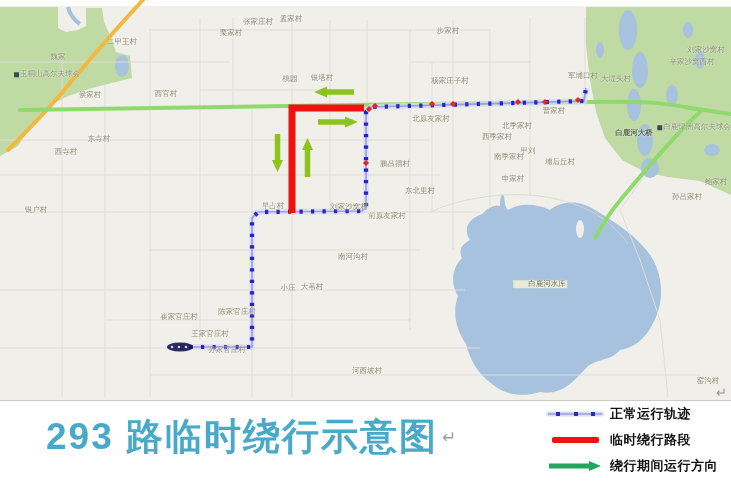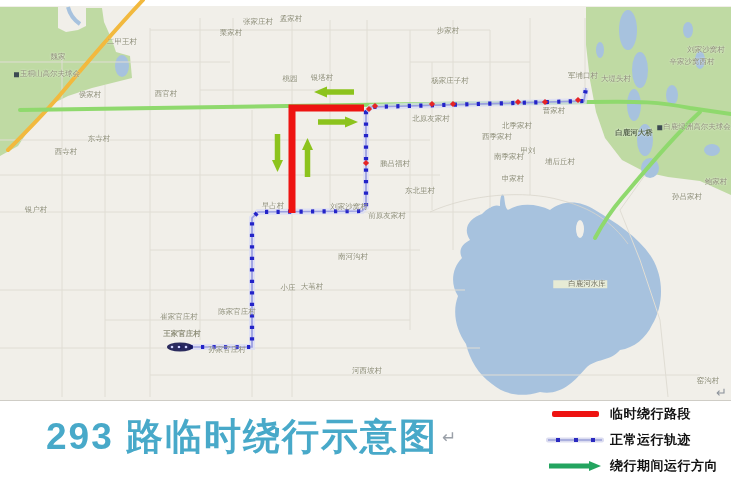--- a/index.html
+++ b/index.html
@@ -184,58 +184,58 @@
         <span class="map-label" style="left: 66px; top: 152px;">西寺村</span>
         <span class="map-label" style="left: 36px; top: 210px;">银户村</span>
         <span class="map-label" style="left: 273px; top: 206px;">早占村</span>
         <span class="map-label" style="left: 349px; top: 207px;">刘家沙窝村</span>
         <span class="map-label" style="left: 387px; top: 216px;">前原友家村</span>
         <span class="map-label" style="left: 353px; top: 257px;">南河沟村</span>
         <span class="map-label" style="left: 288px; top: 288px;">小庄</span>
         <span class="map-label" style="left: 312px; top: 287px;">大苇村</span>
         <span class="map-label" style="left: 179px; top: 317px; font-family: Liberation Serif, serif;">崔家官庄村</span>
         <span class="map-label" style="left: 237px; top: 312px;">陈家官庄村</span>
-        <span class="map-label" style="left: 182px; top: 334px; font-weight: bold;">王家官庄村</span>
+        <span class="map-label" style="left: 210px; top: 334px;">王家官庄村</span>
         <span class="map-label" style="left: 227px; top: 350px;">孙家官庄村</span>
         <span class="map-label" style="left: 367px; top: 371px;">河西坡村</span>
         <span class="map-label" style="left: 708px; top: 381px;">窑沟村</span>
         <span class="map-label on-road" style="left: 634px; top: 105px; margin-top: 28px;">白鹿河大桥</span>
         <span class="map-label" style="left: 694px; top: 127px;"><i class="poi-icon"></i>白鹿绿洲高尔夫球会</span>
-        <span class="map-label on-water" style="left: 580px; top: 284px; padding-left: 15px;">白鹿河水库</span>
+        <span class="map-label on-water" style="left: 540px; top: 284px; padding-left: 15px;">白鹿河水库</span>
       </div>
   </div>
 
   <span class="map-pilcrow">↵</span>
 
   <div class="title-row">
     <span class="page-title">293 路临时绕行示意图</span>
     <span class="pilcrow">↵</span>
   </div>
 
   <div class="legend">
-    <div class="legend-row">
-      <span class="legend-sample">
-        <span class="lg-red"></span>
-      </span>
-      <span class="legend-label">临时绕行路段</span>
-    </div>
     <div class="legend-row">
       <span class="legend-sample">
         <svg width="58" height="12" viewBox="0 0 58 12">
           <rect x="0" y="3.5" width="58" height="5" rx="2" fill="#dbdcf0"></rect>
           <line x1="2" y1="6" x2="56" y2="6" stroke="#9aa0d8" stroke-width="1.5"></line>
           <rect x="10" y="4" width="4" height="4" fill="#2a2ac0"></rect>
           <rect x="28" y="4" width="4" height="4" fill="#2a2ac0"></rect>
           <rect x="45" y="4" width="4" height="4" fill="#2a2ac0"></rect>
         </svg>
       </span>
       <span class="legend-label">正常运行轨迹</span>
     </div>
     <div class="legend-row">
       <span class="legend-sample">
+        <span class="lg-red"></span>
+      </span>
+      <span class="legend-label">临时绕行路段</span>
+    </div>
+    <div class="legend-row">
+      <span class="legend-sample">
         <svg width="56" height="12" viewBox="0 0 56 12">
           <line x1="2" y1="6" x2="42" y2="6" stroke="var(--legend-arrow-green,#23a45f)" stroke-width="5"></line>
           <polygon points="42,1 42,11 54,6" fill="var(--legend-arrow-green,#23a45f)"></polygon>
         </svg>
       </span>
       <span class="legend-label">绕行期间运行方向</span>
     </div>
   </div>
 
 </div>

